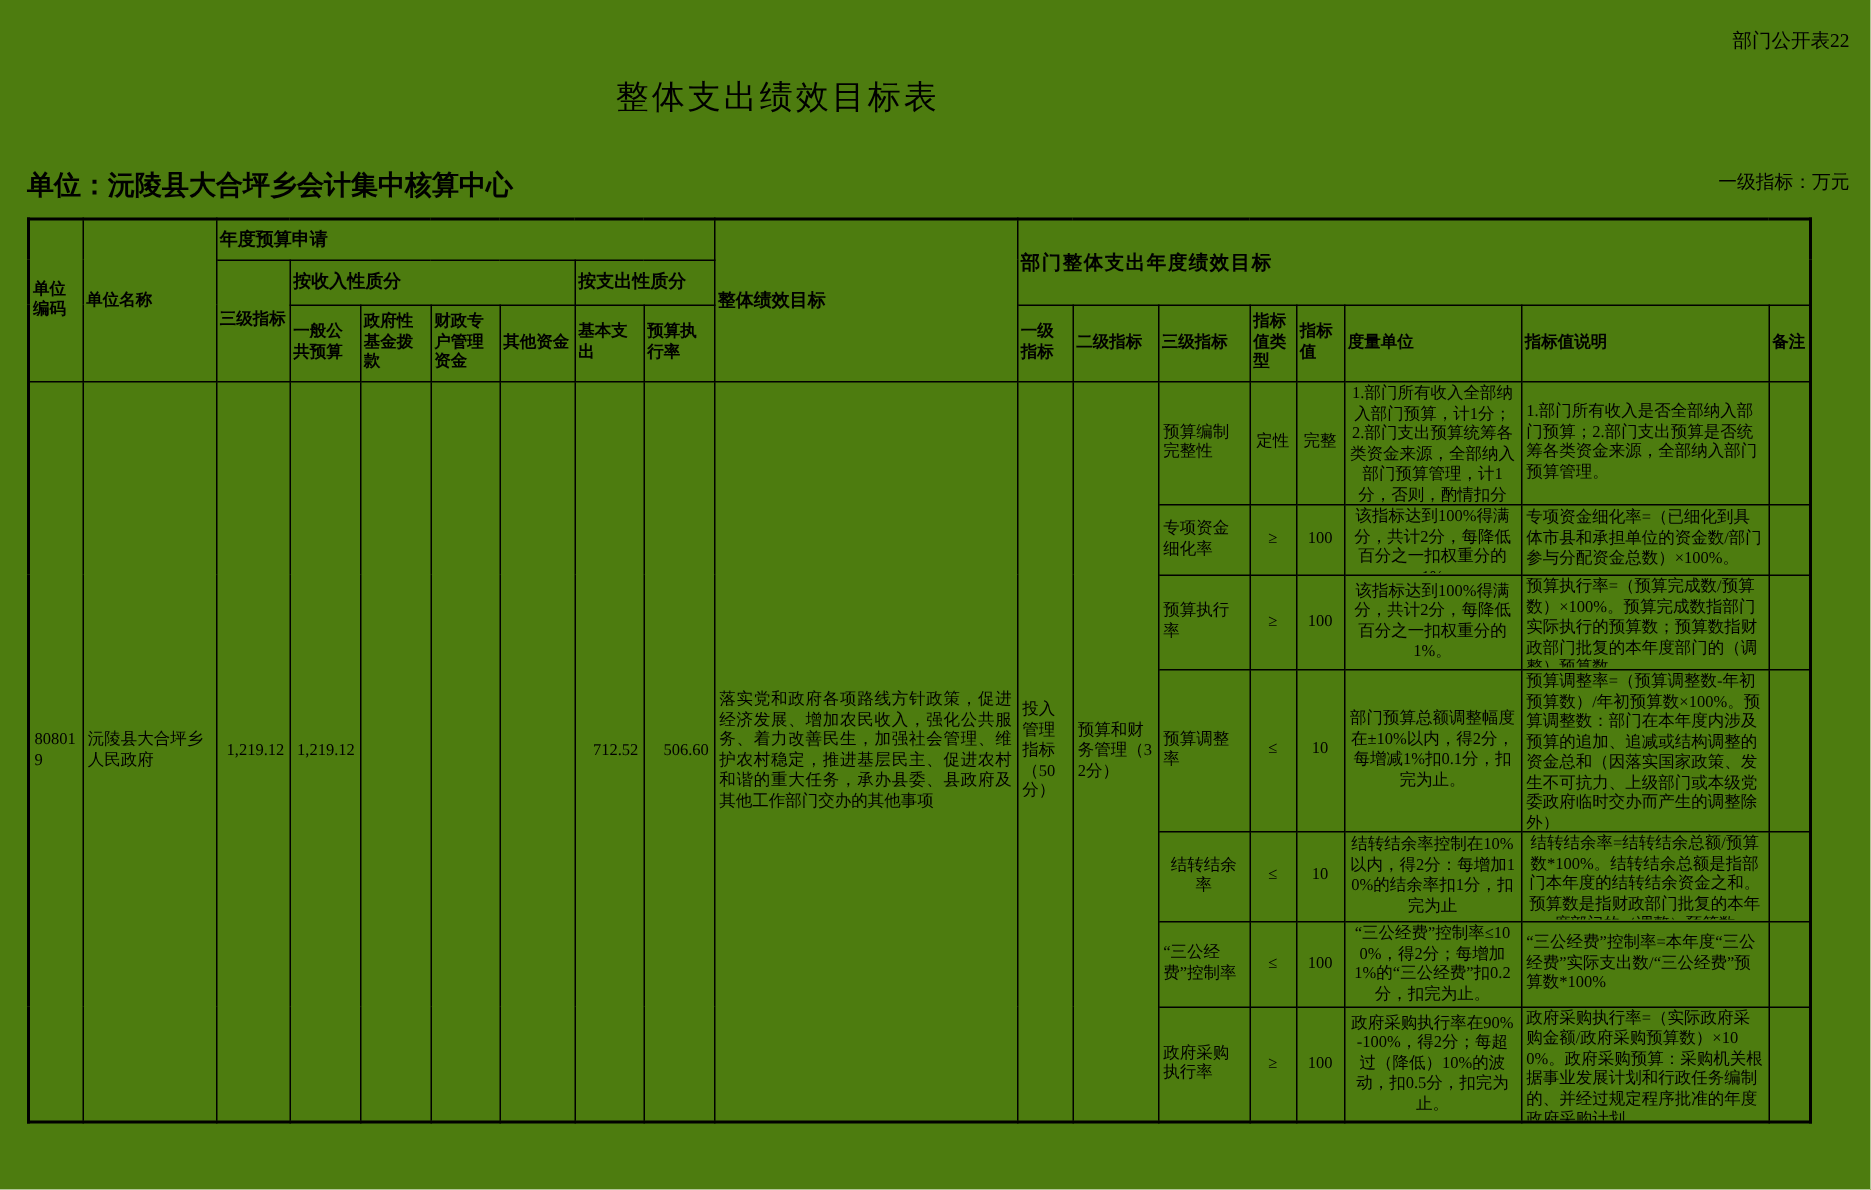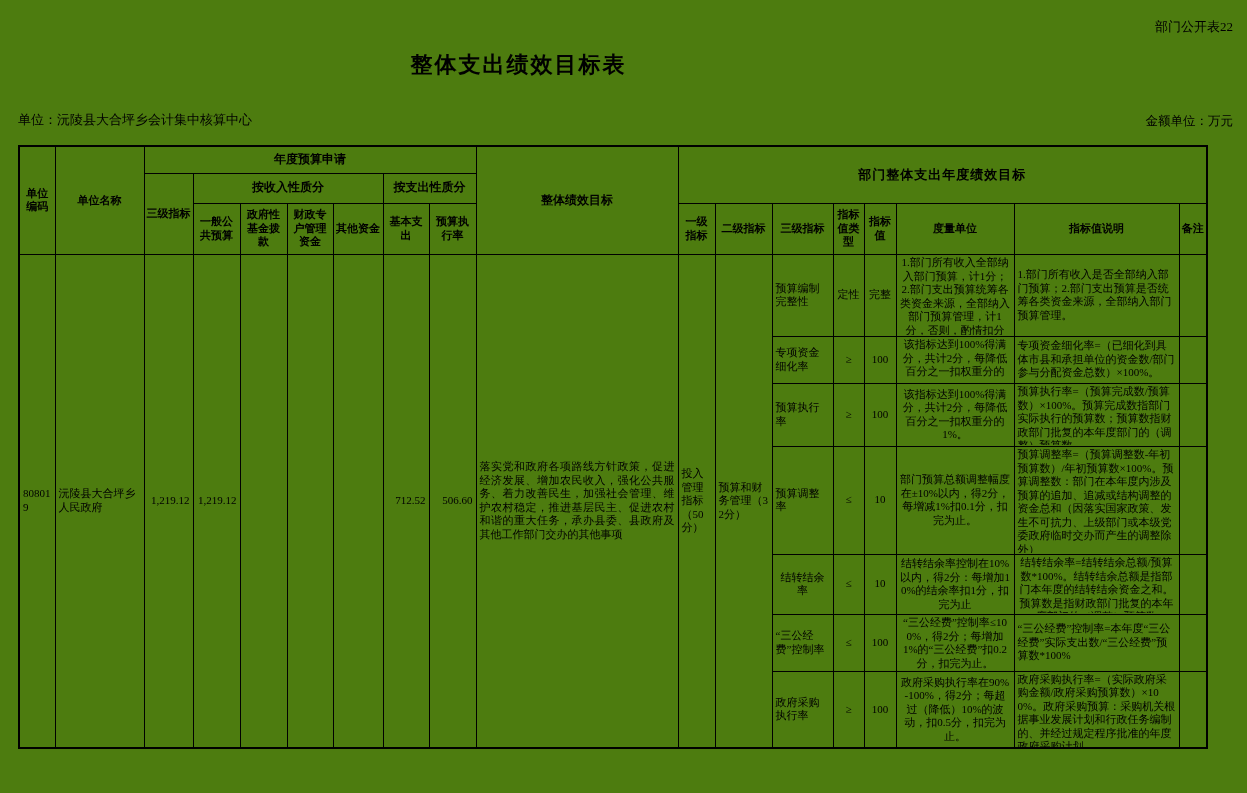--- a/index.html
+++ b/index.html
@@ -1,27 +1,27 @@
 <!DOCTYPE html>
 <html><head>
 <meta charset="utf-8">
 <style>
   html,body{margin:0;padding:0;background:#fff;color:#000;
     font-family:"Liberation Serif","DejaVu Serif",serif;}
   .page{position:relative;width:1247px;height:793px;background:#4d7c0f;overflow:hidden;}
   .corner-note{position:absolute;top:18px;right:14px;font-size:13px;}
   .doc-title{position:absolute;top:50px;left:0;width:1037px;text-align:center;
-    font-size:22px;font-weight:bold;letter-spacing:2px;}
-  .unit-line{position:absolute;top:111px;left:18px;font-size:13px;font-weight:normal;}
+    font-size:22px;font-weight:normal;letter-spacing:2px;}
+  .unit-line{position:absolute;top:111px;left:18px;font-size:18px;font-weight:bold;}
   .amount-unit{position:absolute;top:113px;right:14px;font-size:12.5px;}
   table.main{position:absolute;left:18px;top:145px;width:1188px;border-collapse:collapse;
     table-layout:fixed;border:2px solid #000;}
   th,td{border:1px solid #000;margin:0;padding:0;font-size:11px;line-height:13.5px;
     vertical-align:middle;overflow:hidden;word-break:break-all;}
-  th{font-weight:bold;text-align:center;padding:1px 2px;}
+  th{font-weight:bold;text-align:left;padding:1px 2px;}
   th.grp{font-size:12px;}
   th.big{font-size:13px;letter-spacing:1px;}
   td .clip{overflow:hidden;padding:1px 3px;}
   .c{text-align:center;}
   .l{text-align:left;}
   .r{text-align:right;}
   .j{text-align:justify;}
   tr.hr1{height:27px;} tr.hr2{height:30px;} tr.hr3{height:51px;}
   tr.dr1{height:82px;} tr.dr2{height:47px;} tr.dr3{height:63px;} tr.dr4{height:108px;}
   tr.dr5{height:60px;} tr.dr6{height:57px;} tr.dr7{height:77px;}
@@ -35,21 +35,21 @@
   td.span7 .clip{max-height:490px !important;}
 </style>
 </head>
 <body>
 
 <div class="page">
 
   <div class="corner-note">部门公开表22</div>
   <div class="doc-title">整体支出绩效目标表</div>
   <div class="unit-line">单位：沅陵县大合坪乡会计集中核算中心</div>
-  <div class="amount-unit">金额单位：万元</div>
+  <div class="amount-unit">一级指标：万元</div>
 
   <table class="main">
     <colgroup>
       <col style="width:36px">
         <col style="width:89px">
         <col style="width:49px">
       <col style="width:47px">
         <col style="width:47px">
         <col style="width:46px">
       <col style="width:50px">

